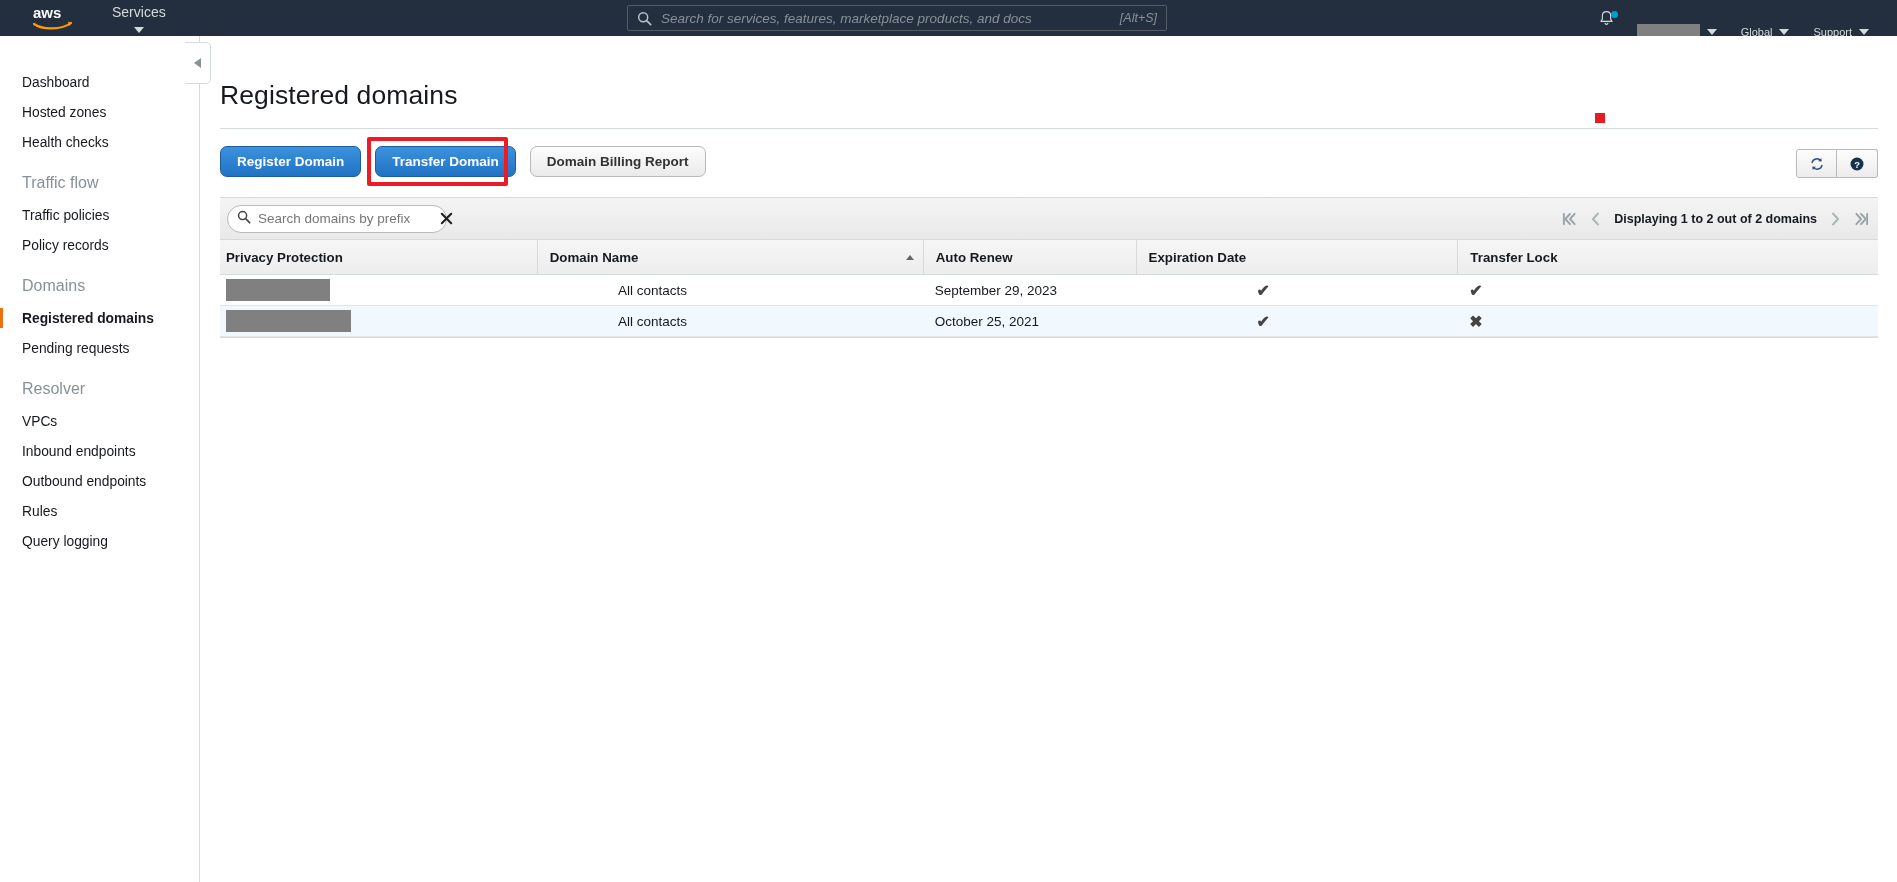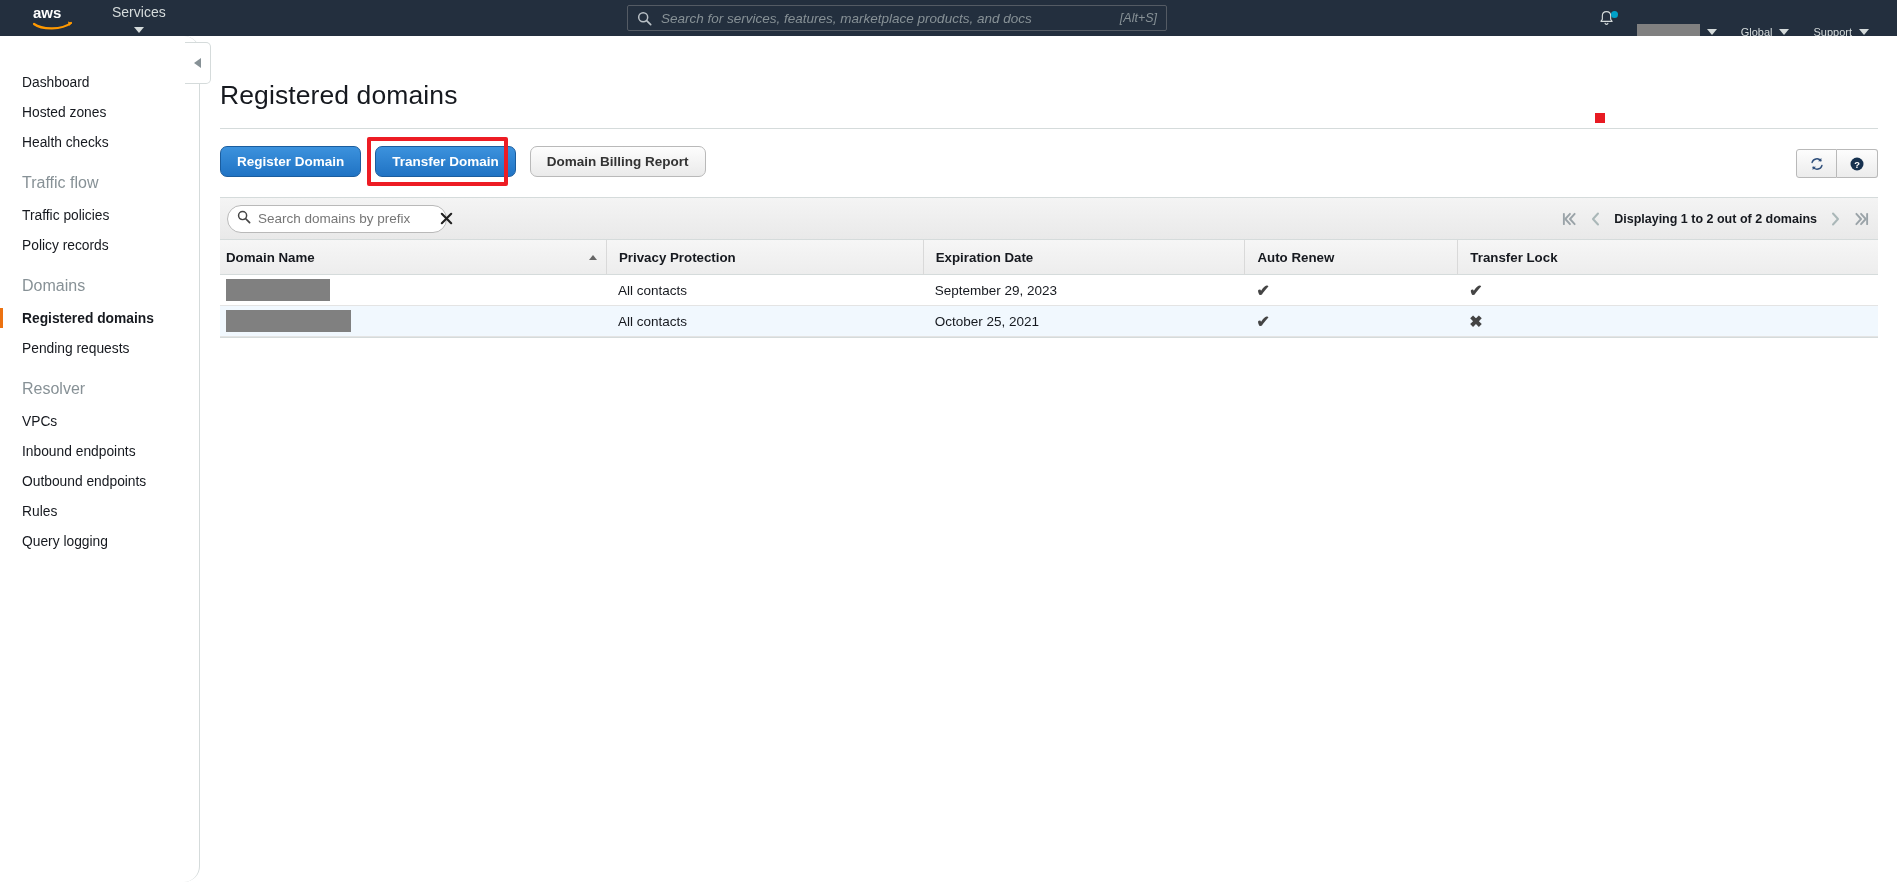--- a/index.html
+++ b/index.html
@@ -112,21 +112,20 @@
   }
 
   
   .sidebar {
     position: absolute;
     top: 36px; left: 0;
     width: 200px;
     height: 846px;
     background: #fff;
     border-right: 1px solid #d5dbdb;
-    border-radius: 16px;
   }
   .sb-list { padding-top: 31px; }
   .sb-item {
     position: relative;
     height: 30px;
     display: flex;
     align-items: center;
     padding-left: 22px;
     font-size: 13.8px;
     color: #16191f;
@@ -552,33 +551,33 @@
           <svg width="15" height="14" viewBox="0 0 16 14">
             <path d="M2.5 1.5 L7.5 7 L2.5 12.5" stroke="#9aa3a8" stroke-width="2" fill="none" stroke-linecap="round" stroke-linejoin="round"></path>
             <path d="M7.5 1.5 L12.5 7 L7.5 12.5" stroke="#9aa3a8" stroke-width="2" fill="none" stroke-linecap="round" stroke-linejoin="round"></path>
             <line x1="14" y1="1.5" x2="14" y2="12.5" stroke="#9aa3a8" stroke-width="2" stroke-linecap="round"></line>
           </svg>
         </span>
       </div>
     </div>
 
     <div class="thead" id="thead">
+        <div class="th c2">
+          <span>Privacy Protection</span>
+        </div>
         <div class="th c1">
           <span>Domain Name</span>
           <span class="sort-asc"></span>
         </div>
-        <div class="th c2">
-          <span>Privacy Protection</span>
+        <div class="th c4">
+          <span>Auto Renew</span>
         </div>
         <div class="th c3">
           <span>Expiration Date</span>
         </div>
-        <div class="th c4">
-          <span>Auto Renew</span>
-        </div>
         <div class="th c5">
           <span>Transfer Lock</span>
         </div>
       </div>
     <div id="tbody">
         <div class="trow">
           <div class="td c1">
             <span class="redact-box" style="width: 104px;"></span>
           </div>
           <div class="td c2">

